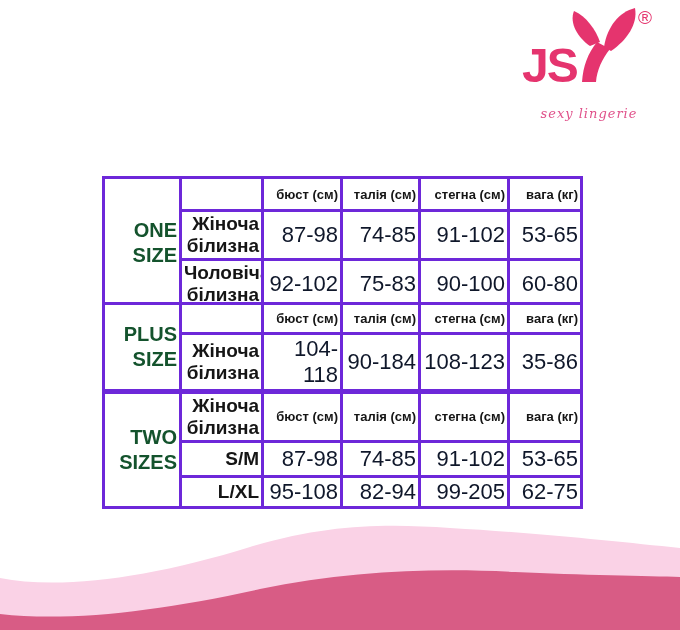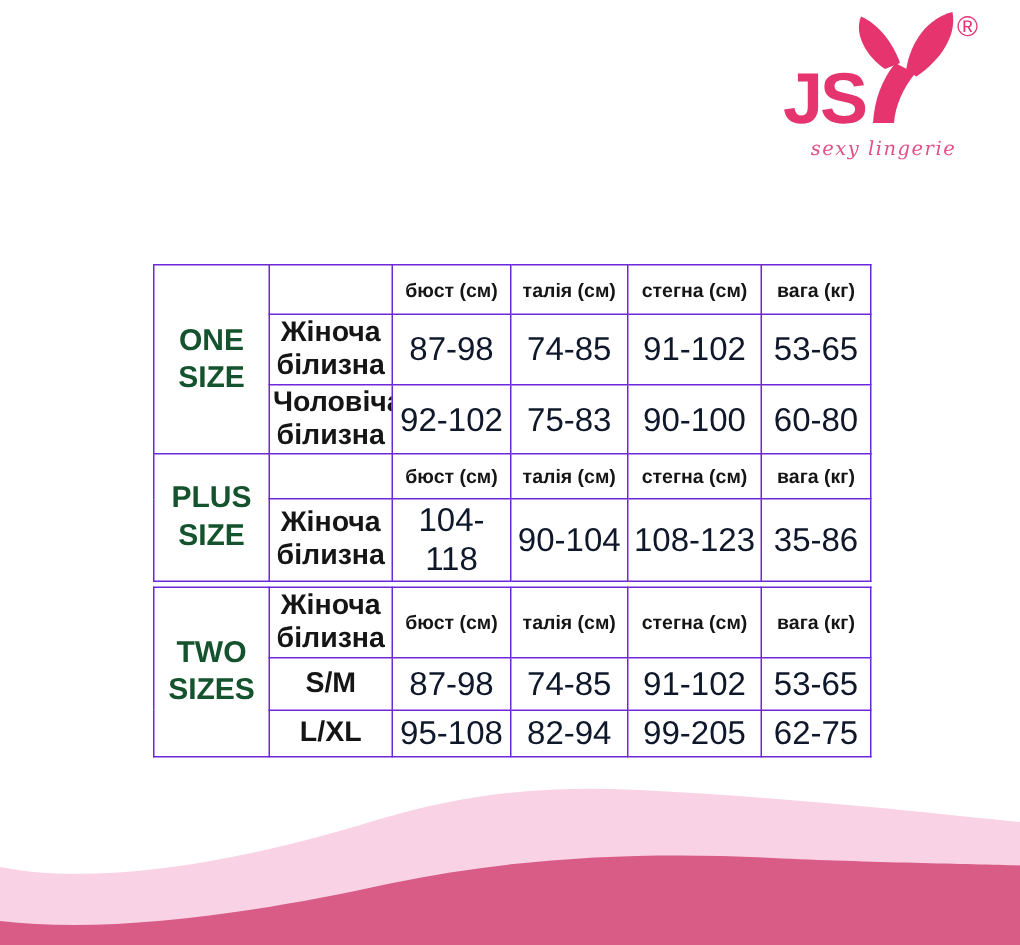--- a/index.html
+++ b/index.html
@@ -17,21 +17,21 @@
     top:6px;right:22px;
     width:138px;
     text-align:center;
   }
   .logo svg{display:block;}
   .logo-tagline{
     font-family:"DejaVu Serif", serif;
     font-style:italic;
     font-size:13px;
     color:#e0518a;
-    margin-top:0;
+    margin-top:14px;
     letter-spacing:1px;
     white-space:nowrap;
   }
 
   
   .title{
     position:absolute;
     top:114px;left:0;
     width:100%;
     text-align:center;
@@ -44,22 +44,22 @@
   
   table.tbl{
     position:absolute;
     left:102px;
     width:478px;
     border-collapse:collapse;
     table-layout:fixed;
     background:#ffffff;
   }
   .tbl td,.tbl th{
-    border:1px solid #6d28d9;
-    text-align:center;
+    border:3px solid #6d28d9;
+    text-align:right;
     vertical-align:middle;
     padding:1px 2px;
     overflow:hidden;
   }
   .tbl-one{top:176px;}
   .tbl-plus{top:302px;}
   .tbl-two{top:391px;}
   td.size{
     color:#14532d;
     font-weight:bold;
@@ -161,21 +161,21 @@
       <td class="size" rowspan="2">PLUS SIZE</td>
       <td class="cat"></td>
       <th class="colhead">бюст (см)</th>
       <th class="colhead">талія (см)</th>
       <th class="colhead">стегна (см)</th>
       <th class="colhead">вага (кг)</th>
     </tr>
     <tr style="height:33px">
       <td class="cat">Жіноча білизна</td>
       <td class="val">104-118</td>
-      <td class="val">90-104</td>
+      <td class="val">90-184</td>
       <td class="val">108-123</td>
       <td class="val">35-86</td>
     </tr>
   </tbody>
     </table>
 
   <table class="tbl tbl-two">
     <colgroup>
       <col style="width:77px">
         <col style="width:82px">

